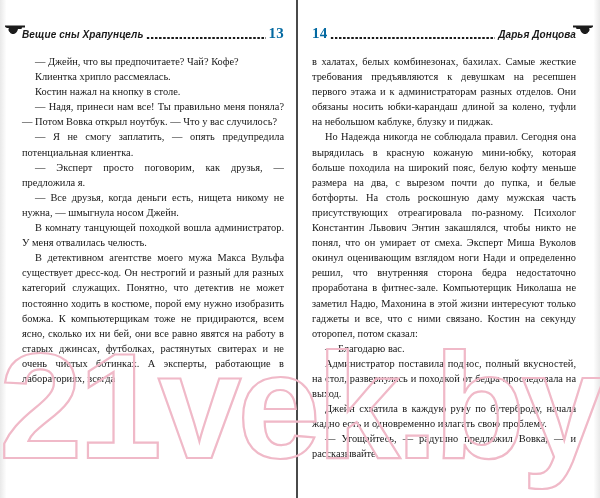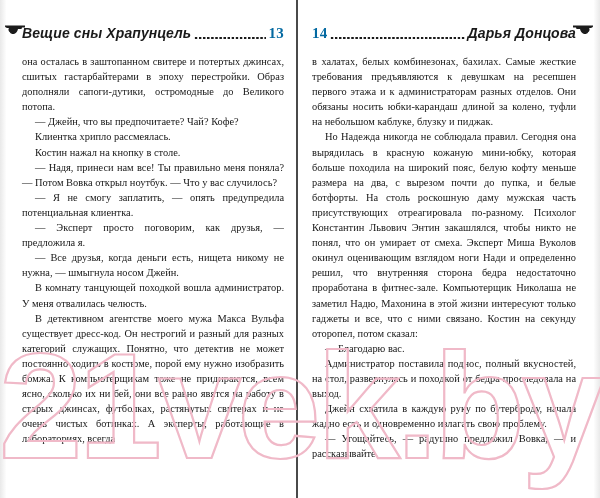--- a/index.html
+++ b/index.html
@@ -77,21 +77,21 @@
     font-size: 15px;
     color: #0369a1;
     letter-spacing: 0.2px;
     white-space: nowrap;
   }
 
   .booktitle {
     font-family: "Liberation Sans", "DejaVu Sans", sans-serif;
     font-style: italic;
     font-weight: bold;
-    font-size: 14px;
+    font-size: 10px;
     color: #1a1a1a;
     white-space: nowrap;
     letter-spacing: 0.1px;
   }
 
   .dots {
     flex: 1 1 auto;
     height: 9px;
     min-width: 8px;
     background-image: radial-gradient(#1a1a1a 34%, transparent 36%);
@@ -173,21 +173,20 @@
 
     <div class="runhead runhead-left">
       <div class="rh-row">
         <span class="booktitle">Вещие сны Храпунцель</span>
         <span class="dots"></span>
         <span class="folio">13</span>
       </div>
     </div>
 
     <div class="body">
-      <p class="cont">она осталась в заштопанном свитере и потертых джинсах, сшитых гастарбайтерами в эпоху перестройки. Образ дополняли сапоги-дутики, остромодные до Великого потопа.</p>
       <p>— Джейн, что вы предпочитаете? Чай? Кофе?</p>
       <p>Клиентка хрипло рассмеялась.</p>
       <p>Костин нажал на кнопку в столе.</p>
       <p>— Надя, принеси нам все! Ты правильно меня поняла? — Потом Вовка открыл ноутбук. — Что у вас случилось?</p>
       <p>— Я не смогу заплатить, — опять предупредила потенциальная клиентка.</p>
       <p>— Эксперт просто поговорим, как друзья, — предложила я.</p>
       <p>— Все друзья, когда деньги есть, нищета никому не нужна, — шмыгнула носом Джейн.</p>
       <p>В комнату танцующей походкой вошла администратор. У меня отвалилась челюсть.</p>
       <p>В детективном агентстве моего мужа Макса Вульфа существует дресс-код. Он нестрогий и разный для разных категорий служащих. Понятно, что детектив не может постоянно ходить в костюме, порой ему нужно изобразить бомжа. К компьютерщикам тоже не придираются, всем ясно, сколько их ни бей, они все равно явятся на работу в старых джинсах, футболках, растянутых свитерах и не очень чистых ботинках. А эксперты, работающие в лабораториях, всегда</p>
     </div>

